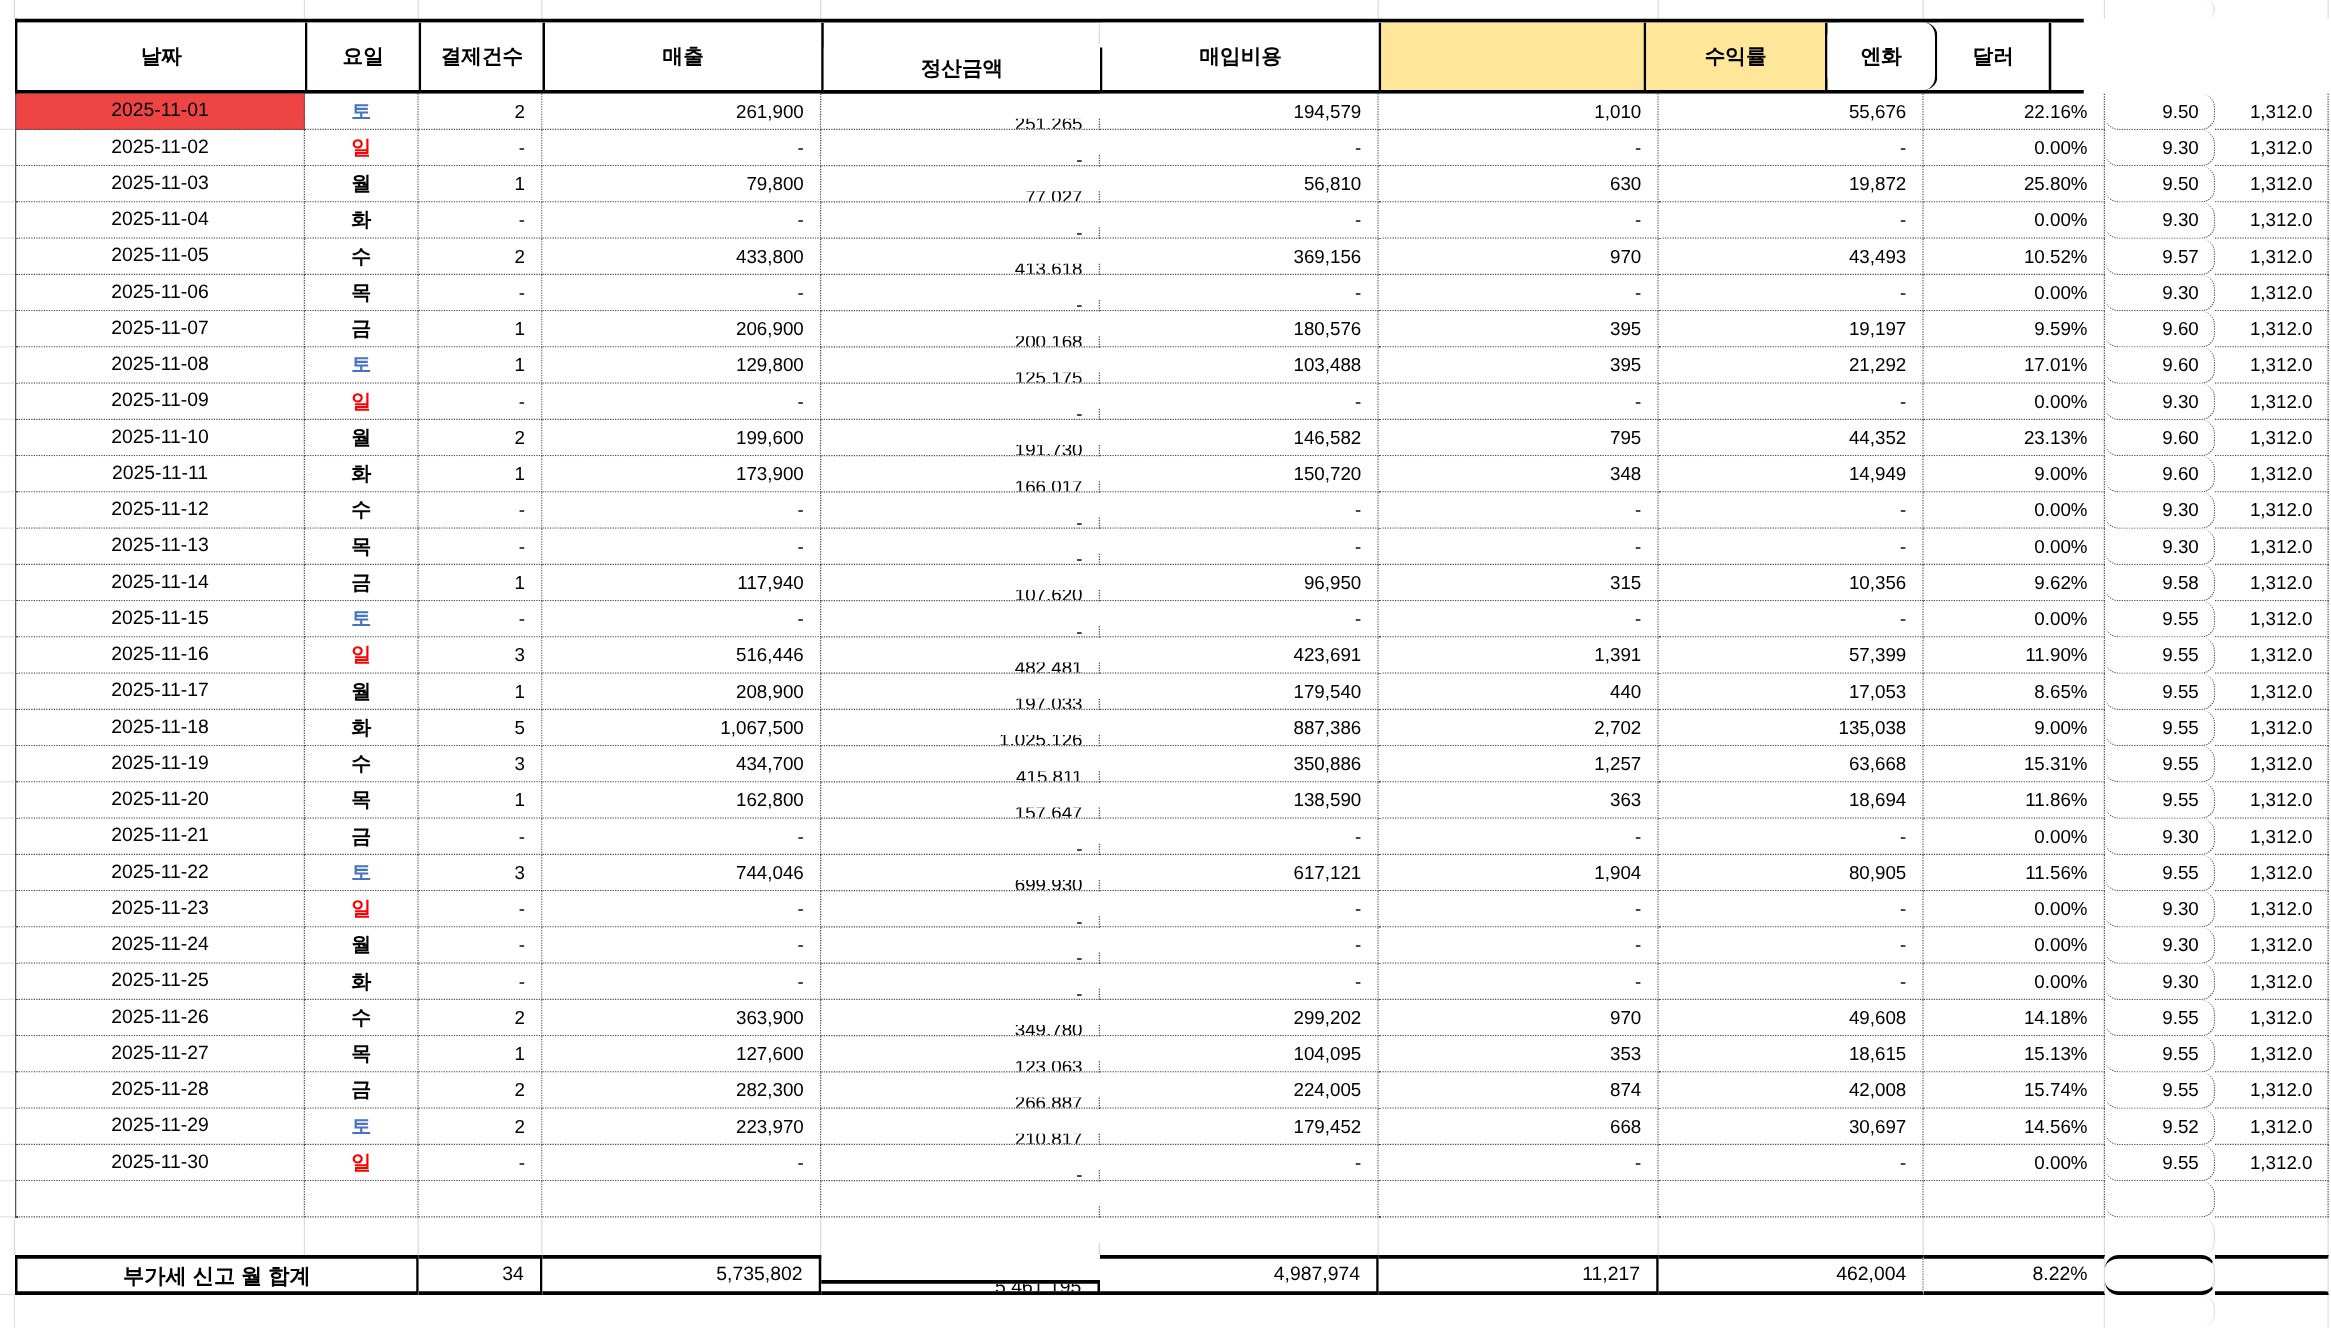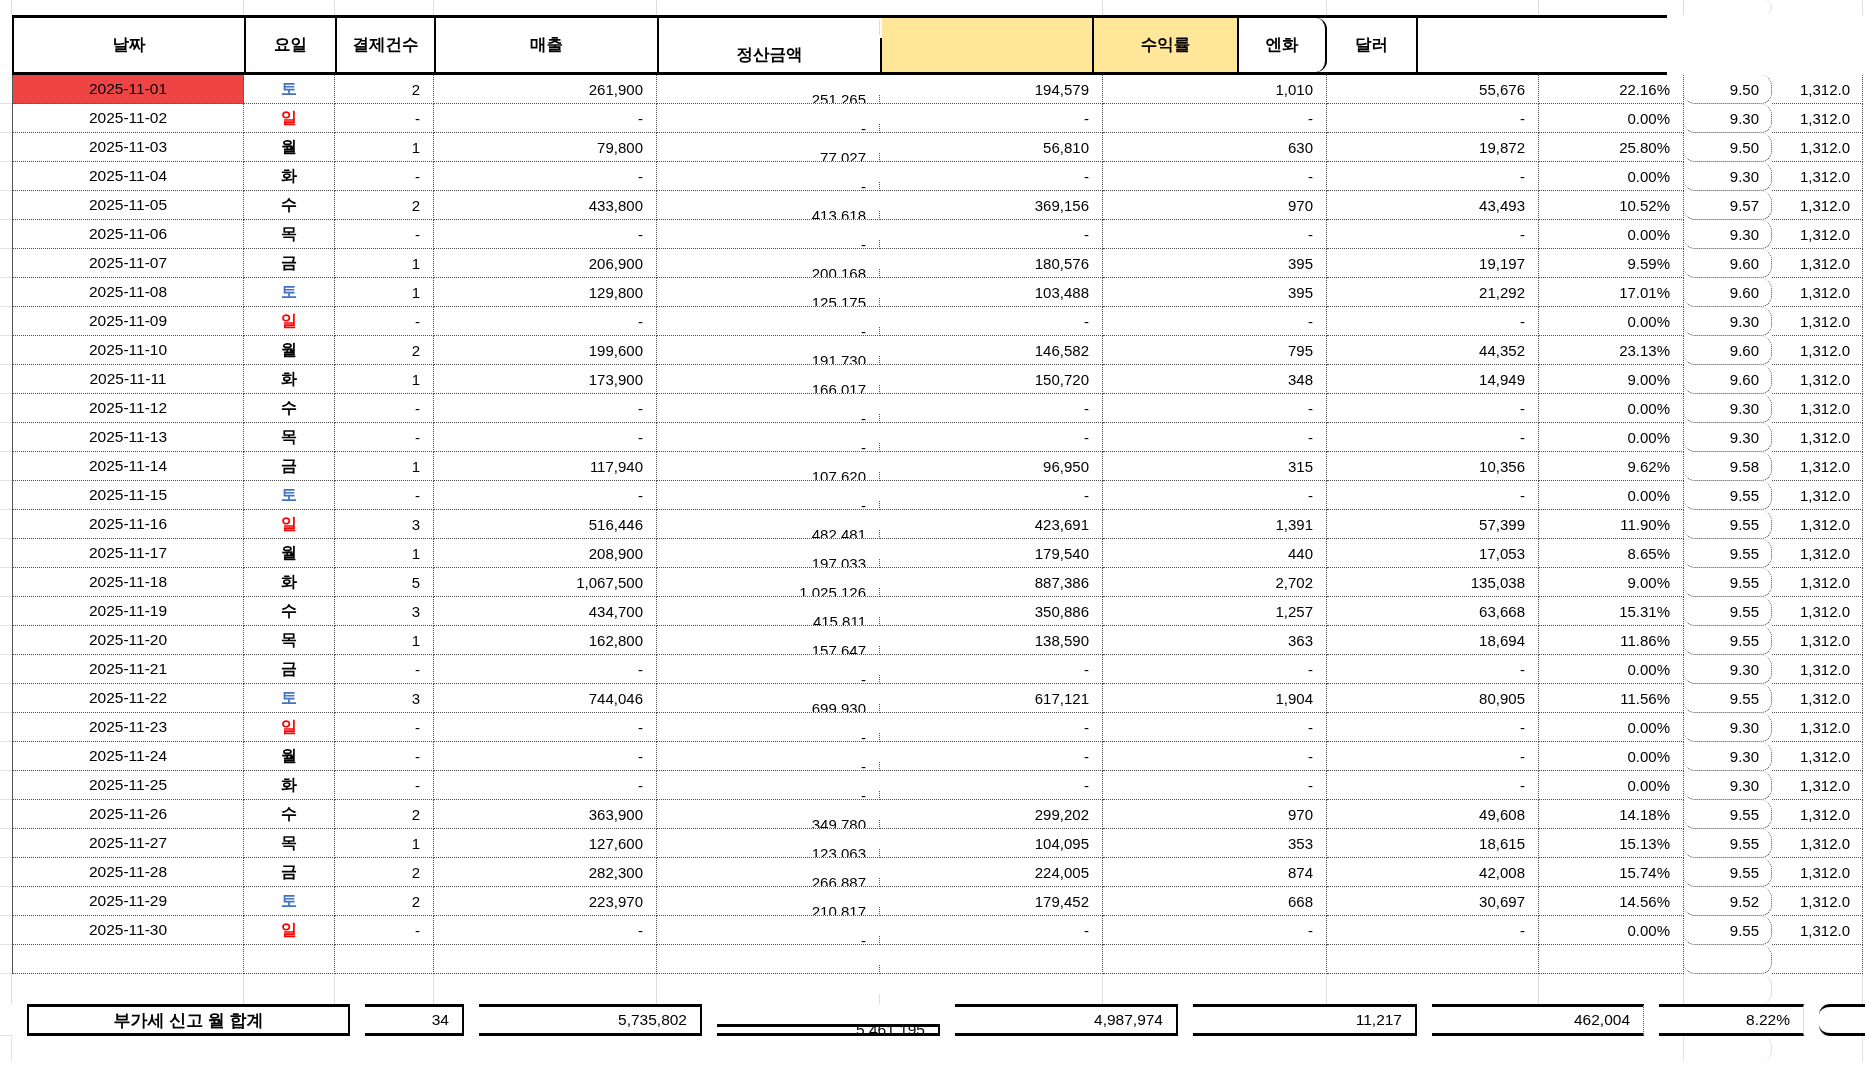--- a/index.html
+++ b/index.html
@@ -54,21 +54,21 @@
   
   .ghost > .c-date, .ghost > .c-day { border-bottom: none; }
   .ghost > .thick { border-bottom: 3px solid #000; }
   .ghost .faint { color: rgba(255,255,255,0.92); }
 
   
   .gaprow { height: 30px; }
   .gaprow > div { border-right: 1px solid #dcdcdc; }
 
   
-  .frow { height: 32px; gap: 15px; }
+  .frow { height: 32px; }
   .frow .gut { border-bottom: 1px solid #e3e3e3; }
   .frow > div.fcell { display: flex; align-items: center; border-top: 3px solid #000;
                       border-bottom: 3px solid #000; background: #fff; overflow: hidden; }
   .frow > .f-label { justify-content: center; background: #FFC000; font-weight: 700; font-size: 17px;
                      border-left: 2px solid #000; border-right: 2px solid #000; }
   .frow > .num { justify-content: flex-end; padding-right: 13px; font-size: 15.5px; border-right: 2px solid #000; }
   .frow > .f-profit { background: #FFE699; border-right: 1px dotted #595959; }
   .frow > .f-rate   { background: #FFE699; border-right: 1px solid #d9d9d9; }
   .frow > .lightcell { border-top: 1px solid #dcdcdc; border-bottom: 1px solid #dcdcdc;
                        border-right: 1px solid #dcdcdc; }
@@ -97,20 +97,21 @@
   </div>
 
   <div class="band hdr-band">
     <div class="gut"></div>
     <div class="hdr-box">
       <div class="w-date">날짜</div>
       <div class="w-day">요일</div>
       <div class="w-cnt">결제건수</div>
       <div class="w-sal">매출</div>
       <div class="w-set">정산금액</div>
+      <div class="w-cst">매입비용</div>
       <div class="w-prf yellow"></div>
       <div class="w-rat yellow">수익률</div>
       <div class="w-yen">엔화</div>
       <div class="w-dol">달러</div>
     </div>
   </div>
 
   <div id="rows-host">
       <div class="band r">
     <div class="gut"></div>

